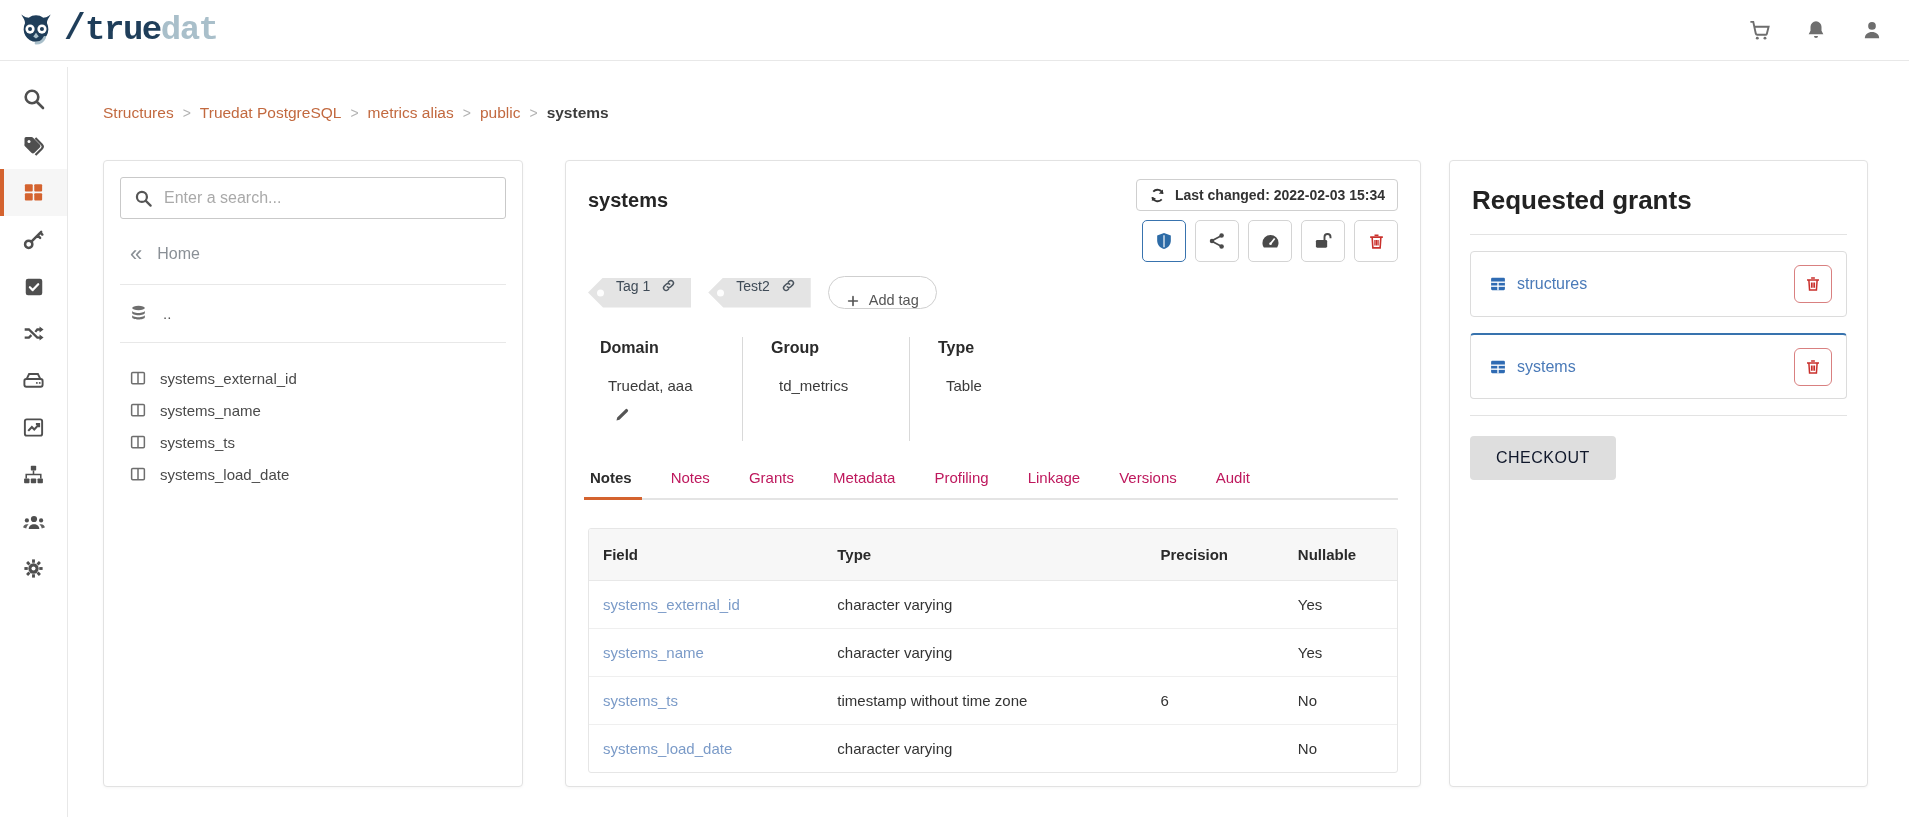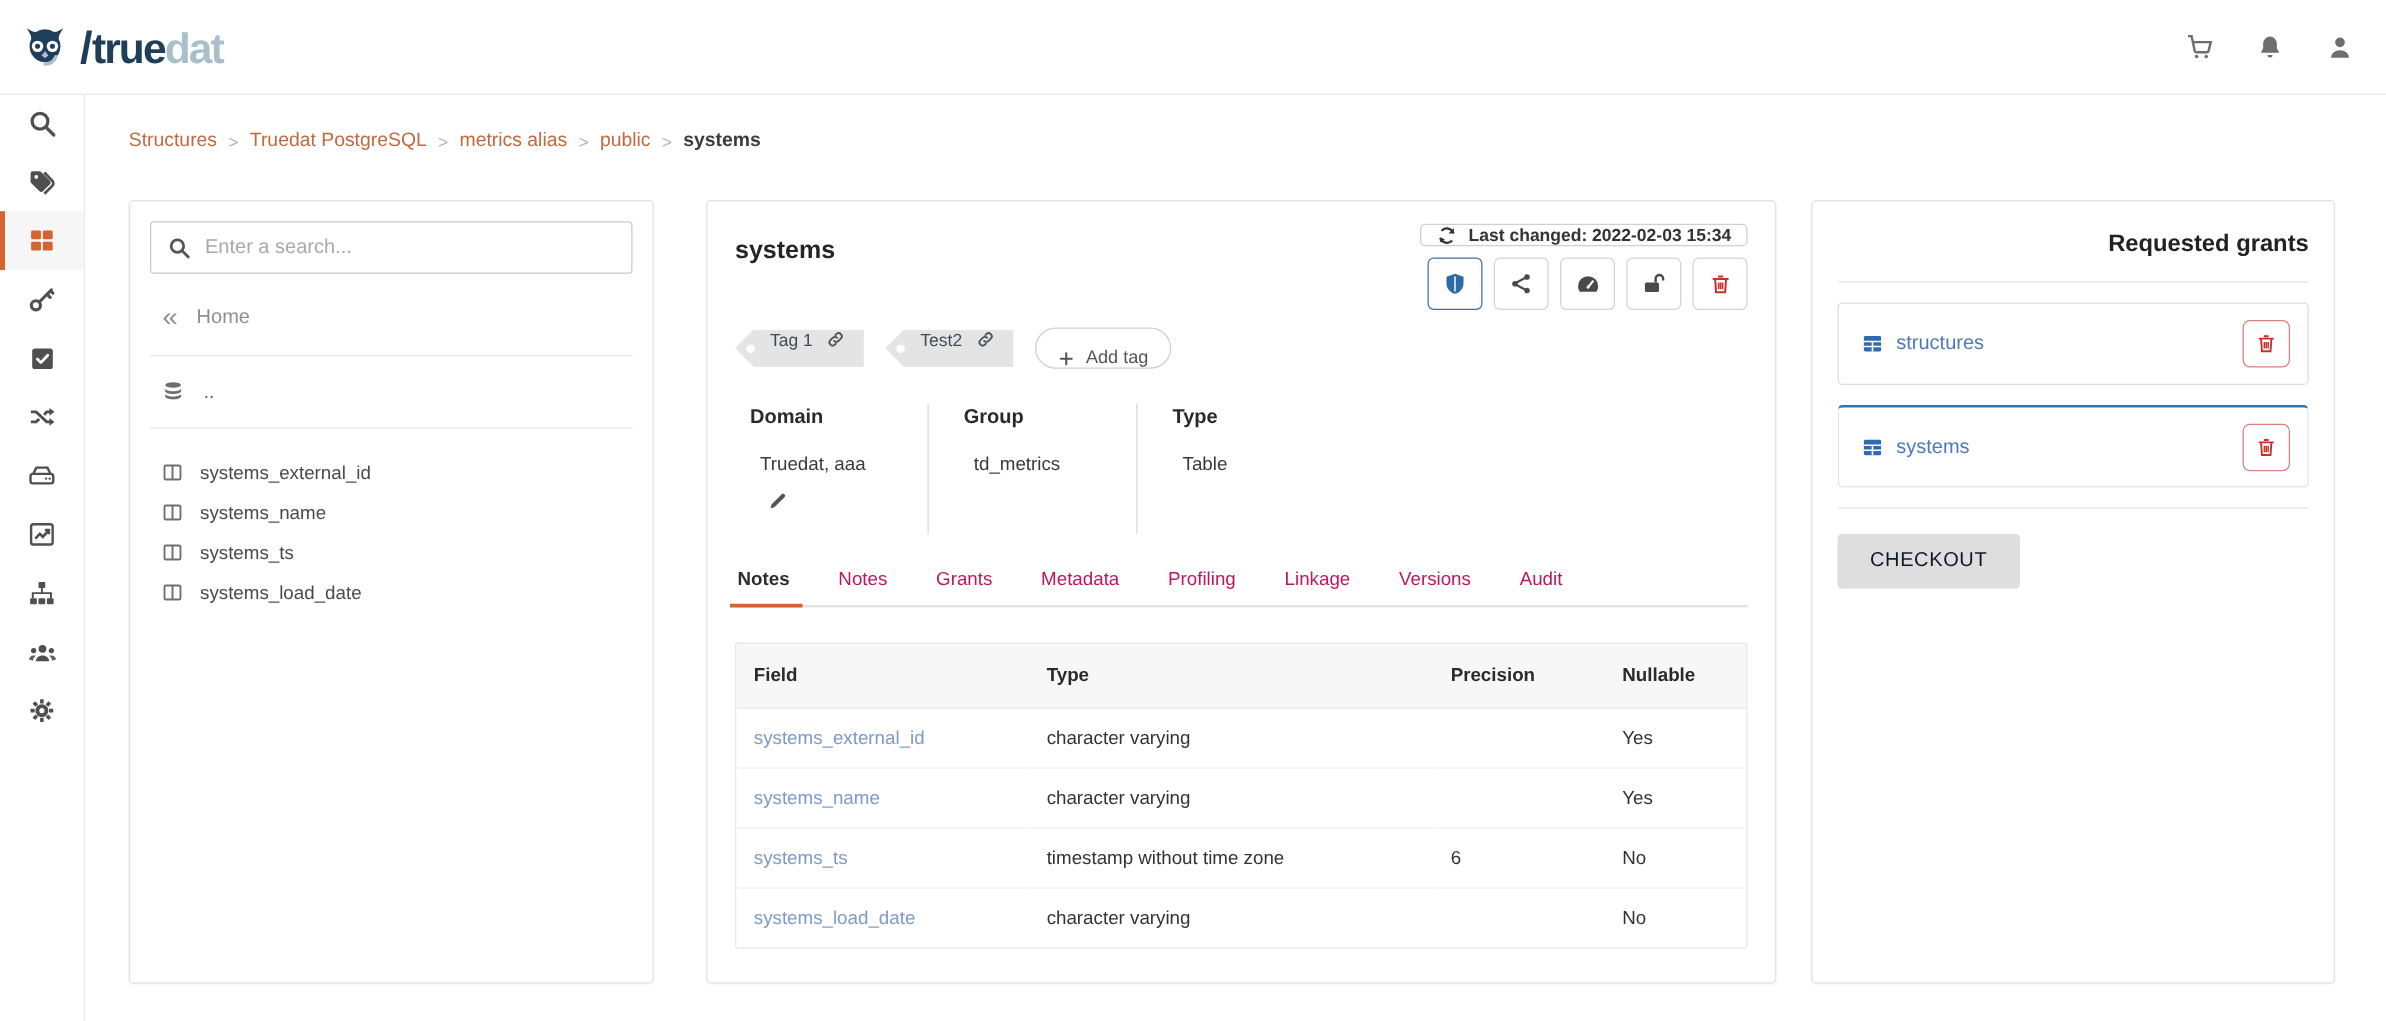--- a/index.html
+++ b/index.html
@@ -5,24 +5,25 @@
   * { box-sizing: border-box; margin: 0; padding: 0; }
   html,body { width:1909px; height:817px; }
   body {
     font-family: "Liberation Sans", sans-serif;
     background:#ffffff; color:#2f2f2f; position:relative; overflow:hidden;
   }
   svg { display:block; }
 
   
   .app-header {
-    position:absolute; top:0; left:0; right:0; height:76px;
+    position:absolute; top:0; left:0; right:0; height:61px;
     background:#fff; border-bottom:1px solid #e8e8e8; z-index:5;
     display:flex; justify-content:space-between;
     padding:0 26px 0 14px;
+    font-family:Liberation Mono, monospace;
   }
   .brand { display:flex; align-items:center; gap:4px; cursor:pointer; }
   .brand-text { font-size:34px; font-weight:800; letter-spacing:-1.5px; line-height:1; }
   .brand-slash { color:#1f3e5a; font-weight:800; font-size:36px; margin:0 1px 0 2px; }
   .brand-primary { color:#1f3e5a; }
   .brand-secondary { color:#a9bfca; }
   .header-actions { display:flex; align-items:center; gap:34px; color:#6e6e6e; }
   .header-icon-btn { color:#6e6e6e; cursor:pointer; background:none; border:none; }
 
   
@@ -83,21 +84,21 @@
     height:32px; font-size:15px; color:#4a4a4a; cursor:pointer;
   }
   .field-item .ico { color:#6e6e6e; }
 
   
   .detail-head { display:flex; justify-content:space-between; align-items:flex-start; }
   .detail-title { font-size:20px; font-weight:700; color:#252525; padding-top:10px; }
   .detail-head-right { display:flex; flex-direction:column; align-items:flex-end; gap:9px; }
   .last-changed-btn {
     display:flex; align-items:center; gap:9px; border:1px solid #cfcfcf; border-radius:4px;
-    height:18px; padding:0 12px; font-size:14px; font-weight:700; color:#333;
+    height:32px; padding:0 12px; font-size:14px; font-weight:700; color:#333;
     background:#fff; cursor:pointer; font-family:"Liberation Sans",sans-serif;text-align:right;
   }
   .actions-row { display:flex; gap:9px; }
   .action-btn {
     width:44px; height:42px; border:1px solid #d4d4d4; border-radius:5px;
     background:#fff; display:flex; align-items:center; justify-content:center;
     color:#4a4a4a; cursor:pointer;
   }
   .action-btn.active { border:1.5px solid #3873ae; color:#2d6ba6; }
   .action-btn.danger { color:#c9302c; }
@@ -146,21 +147,21 @@
   .fields-table th {
     background:#f7f7f7; text-align:left; font-weight:700; color:#2a2a2a;
     padding:17px 14px; border-bottom:1px solid #e8e8e8;
   }
   .fields-table td { padding:15px 14px; border-bottom:1px solid #efefef; color:#333; }
   .fields-table tr:last-child td { border-bottom:none; }
   .col-field { width:29%; } .col-type { width:40%; } .col-prec { width:17%; } .col-null { width:14%; }
   .field-link { color:#7b9bc8; cursor:pointer; text-decoration:none; }
 
   
-  .grants-title { font-size:19px; font-weight:700; color:#222; margin:4px 0 18px 2px;text-align:right; }
+  .grants-title { font-size:26px; font-weight:700; color:#222; margin:4px 0 18px 2px; }
   .g-divider { border:none; border-top:1px solid #e3e3e3; }
   .grant-card {
     display:flex; align-items:center; justify-content:space-between;
     border:1px solid #dcdcdc; border-radius:4px; height:66px; margin:16px 0;
     padding:0 14px 0 18px; background:#fff;
   }
   .grant-card.selected { border-top:2px solid #3873ae; }
   .grant-link { display:flex; align-items:center; gap:10px; color:#4a7ab8; font-size:16px; cursor:pointer; text-decoration:none; }
   .grant-link .ico { color:#2f6bb3; }
   .card-trash-btn {

